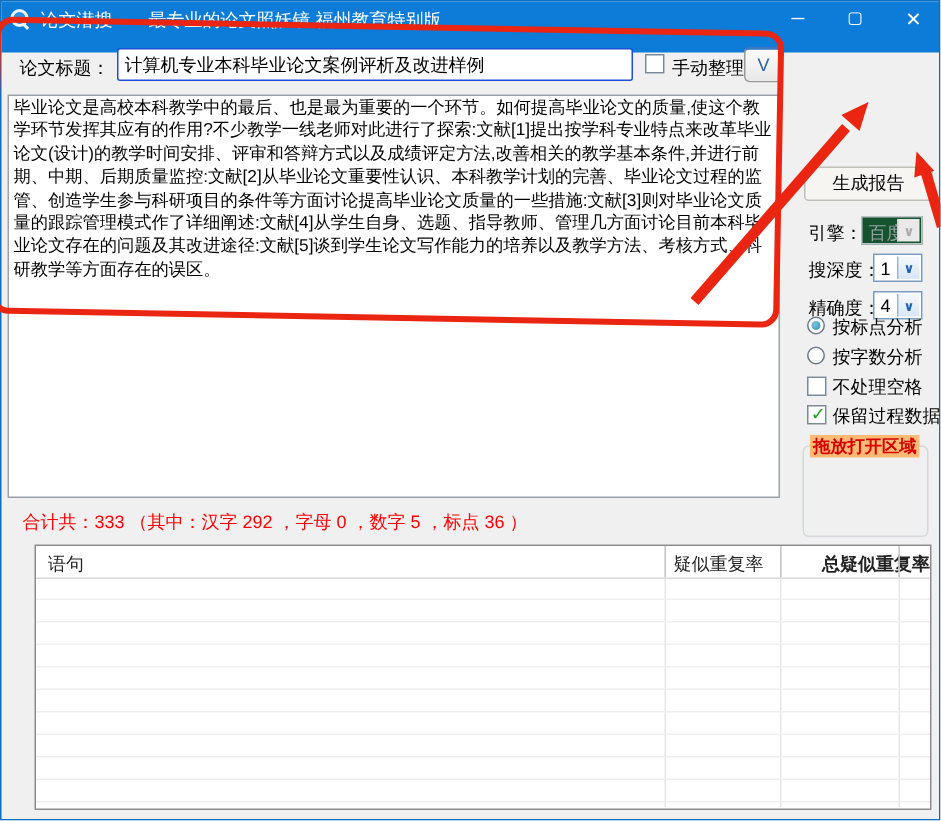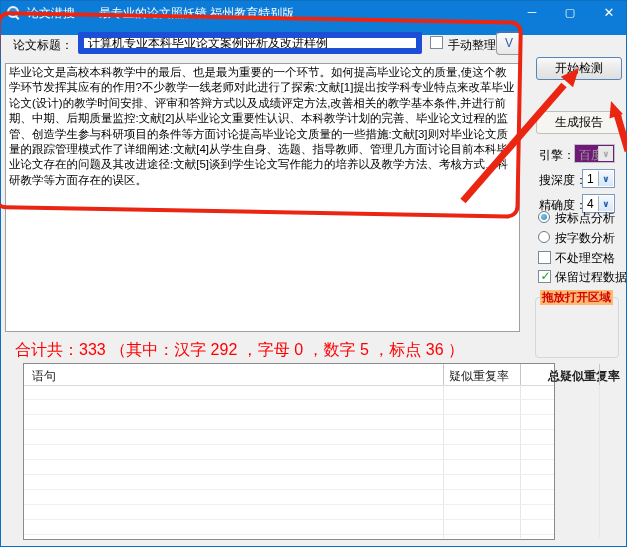--- a/index.html
+++ b/index.html
@@ -10,43 +10,43 @@
   .app-icon{position:absolute;left:6px;top:5px;width:14px;height:14px;}
   .app-icon .glass{position:absolute;left:0;top:0;width:8px;height:8px;border:2px solid #e8f4ff;border-radius:50%;background:rgba(255,255,255,.15);}
   .app-icon .handle{position:absolute;left:9px;top:9px;width:2px;height:5px;background:#e8f4ff;transform:rotate(-45deg);}
   .title-text{position:absolute;left:26px;top:4px;font-size:12px;color:#ffffff;white-space:nowrap;}
   .winbtn{position:absolute;top:0;height:23px;color:#fff;font-size:12px;text-align:center;line-height:23px;cursor:default;}
   .winbtn.min{left:516px;width:30px;}
   .winbtn.max{left:554px;width:30px;font-size:11px;}
   .winbtn.close{left:592px;width:32px;font-size:13px;}
   
   .lbl{position:absolute;font-size:12px;color:#000;white-space:nowrap;text-align:right;}
-  .title-input{position:absolute;left:77px;top:31px;width:344px;height:22px;box-sizing:border-box;border:6px solid #1d4ed8;border-radius:2px;background:#fff;font-size:12px;padding:0 4px;font-family:inherit;color:#000;}
+  .title-input{position:absolute;left:77px;top:31px;width:344px;height:22px;box-sizing:border-box;border:1px solid #1d4ed8;border-radius:2px;background:#fff;font-size:12px;padding:0 4px;font-family:inherit;color:#000;}
   .cb-box{position:absolute;width:13px;height:13px;box-sizing:border-box;border:1px solid #7a8a99;background:#fff;}
   .cb-check{position:absolute;left:0;top:-2px;width:13px;text-align:center;font-size:12px;font-weight:bold;color:#18a018;line-height:14px;}
   .v-btn{position:absolute;left:495px;top:30px;width:26px;height:24px;box-sizing:border-box;background:linear-gradient(#fbfbfb,#e8e8e8);border:1px solid #9a9a9a;border-top:2px solid #3b77bc;border-radius:4px;color:#2b5fae;font-size:12px;text-align:center;line-height:20px;}
   
   .doc-text{position:absolute;left:4px;top:62px;width:515px;height:269px;box-sizing:border-box;background:#fff;border:1px solid #9aa0a8;padding:1px 3px;font-size:11.5px;line-height:15.4px;color:#000;overflow:hidden;word-break:break-all;}
   
-  .stats{position:absolute;left:14px;top:339px;font-size:16px;color:#ff0000;white-space:nowrap;}
+  .stats{position:absolute;left:14px;top:339px;font-size:12px;color:#ff0000;white-space:nowrap;}
   
-  .table{position:absolute;left:22px;top:362px;width:532px;height:177px;box-sizing:border-box;background:#fff;border:1px solid #8a8a8a;}
+  .table{position:absolute;left:22px;top:362px;width:598px;height:177px;box-sizing:border-box;background:#fff;border:1px solid #8a8a8a;}
   .thead{position:absolute;left:0;top:0;width:100%;height:21px;border-bottom:1px solid #d9d9d9;background:#fff;}
   .th{position:absolute;top:4px;font-size:12px;color:#222;white-space:nowrap;}
   .colline{position:absolute;top:0;bottom:1px;width:1px;background:#e6e6e6;}
   .colline .hdr{position:absolute;left:0;top:0;width:1px;height:21px;background:#c6c6c6;}
   .tbody{position:absolute;left:0;top:21px;right:0;bottom:0;overflow:hidden;}
   .trow{height:14px;border-bottom:1px solid #efefef;}
   
   .btn{position:absolute;left:535px;width:86px;height:23px;box-sizing:border-box;background:linear-gradient(#fafafa,#ebebeb 45%,#e0e0e0);border:1px solid #5586b5;border-radius:3px;font-size:12px;color:#000;text-align:center;line-height:21px;cursor:default;}
   .btn.disabled{background:#f6f5f1;border-color:#bfbfba;color:#000000;}
   .combo{position:absolute;height:19px;box-sizing:border-box;background:#fff;border:1px solid #7a9ac0;font-size:12px;}
   .combo .val{position:absolute;left:4px;top:2px;color:#000;}
   .combo .arrow{position:absolute;right:1px;top:1px;bottom:1px;width:14px;background:linear-gradient(#f4f8fc,#d9e6f5);border-left:1px solid #9ab4d0;color:#1e5fae;font-size:9px;text-align:center;line-height:16px;font-weight:bold;}
-  .combo.disabled{background:#701a75;border-color:#bcc2c8;}
+  .combo.disabled{background:#14532d;border-color:#bcc2c8;}
   .combo.disabled .val{color:#9aa0a6;}
   .combo.disabled .arrow{background:#e9e9e9;border-left-color:#cfcfcf;color:#a8a8a8;}
   .radio{position:absolute;width:12px;height:12px;box-sizing:border-box;border:1px solid #6a7b8c;border-radius:50%;background:#fff;}
   .radio .dot{position:absolute;left:2px;top:2px;width:6px;height:6px;border-radius:50%;background:radial-gradient(circle at 35% 35%,#7cc4de,#2e93b8);}
   .groupbox{position:absolute;left:534px;top:296px;width:84px;height:61px;box-sizing:border-box;border:1px solid #d4d7db;border-radius:4px;}
   .groupbox .gb-label{position:absolute;left:4px;top:-8px;background:#fdba74;padding:0 2px;font-size:11.5px;font-weight:bold;color:#d40000;white-space:nowrap;}
   
   .anno-rect{position:absolute;left:-4px;top:10px;width:526px;height:198px;box-sizing:border-box;border:4px solid #ea2512;border-radius:12px;transform:rotate(1.05deg);transform-origin:0 0;pointer-events:none;z-index:50;}
   .anno-arrows{position:absolute;left:0;top:0;pointer-events:none;z-index:51;}
 </style>
@@ -99,21 +99,20 @@
       <div class="trow"></div>
       <div class="trow"></div>
       <div class="trow"></div>
       <div class="trow"></div>
       <div class="trow"></div>
       <div class="trow"></div>
       <div class="trow"></div>
     </div>
   </div>
 
-  <div class="btn" style="top:56px;">开始检测</div>
   <div class="btn disabled" style="top:110px;">生成报告</div>
 
   <span class="lbl" style="left:538px;top:146px;">引擎：</span>
   <div class="combo disabled" style="left:573px;top:143px;width:41px;">
     <span class="val">百度</span>
     <span class="arrow">∨</span>
   </div>
 
   <span class="lbl" style="left:538px;top:171px;">搜深度：</span>
   <div class="combo" style="left:581px;top:168px;width:33px;">

